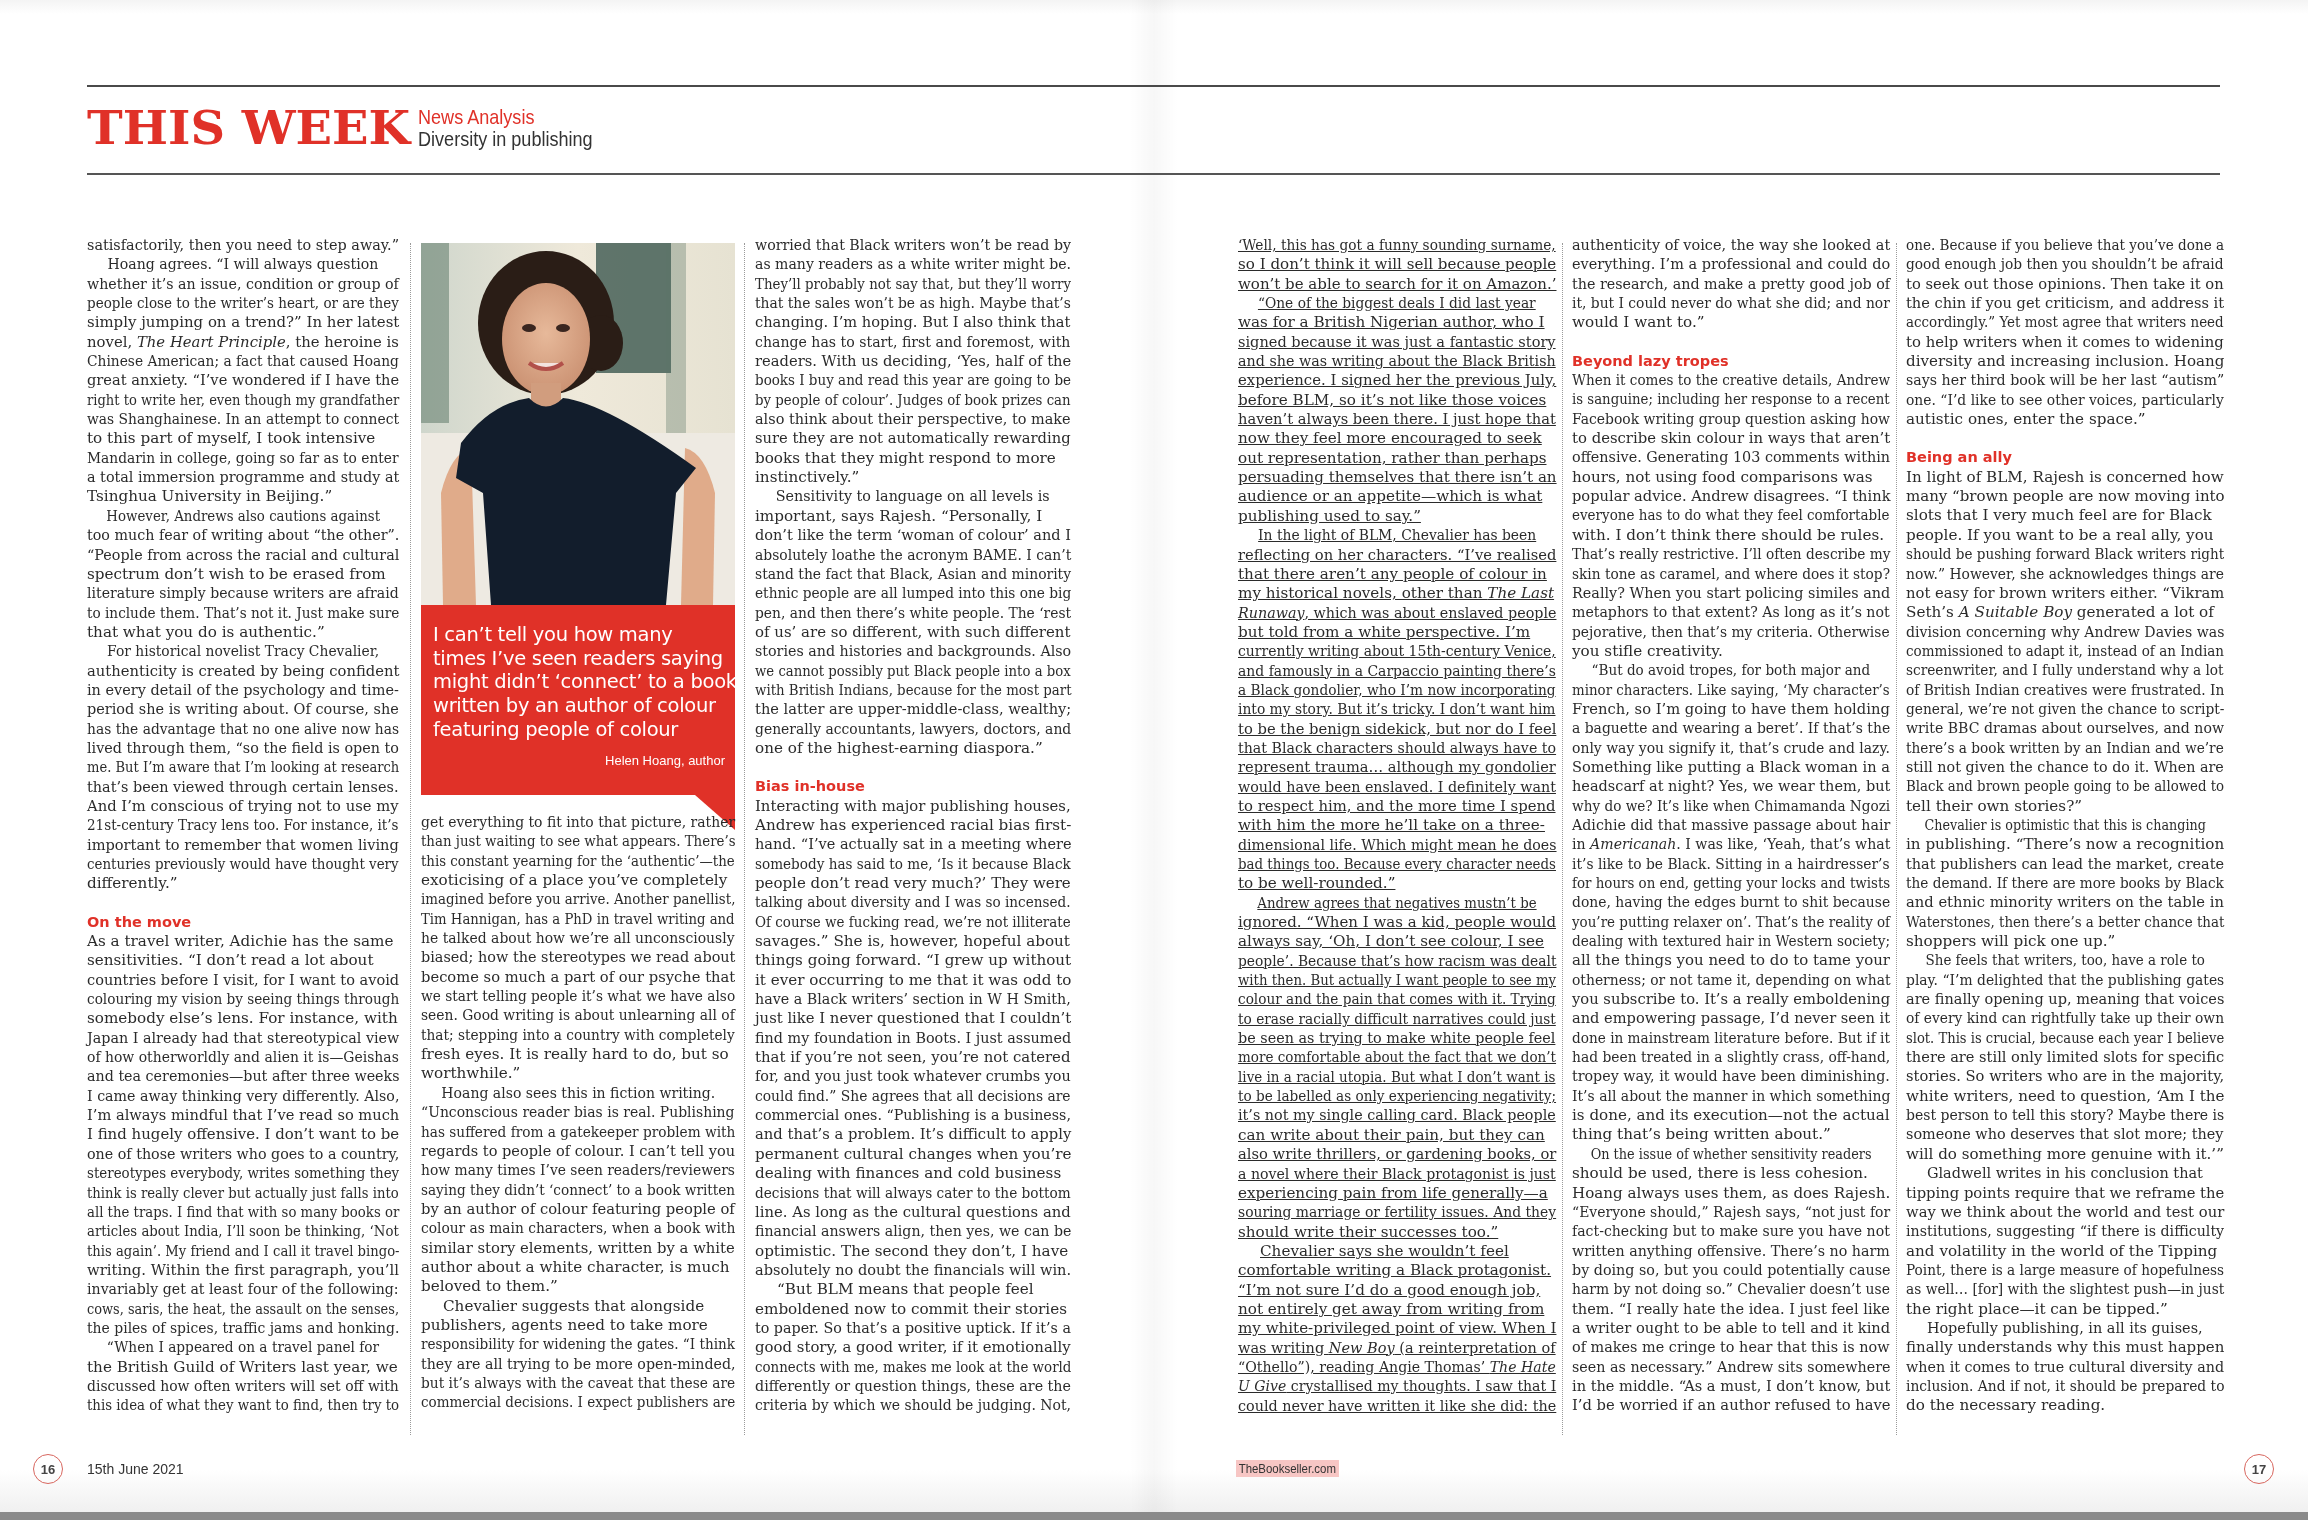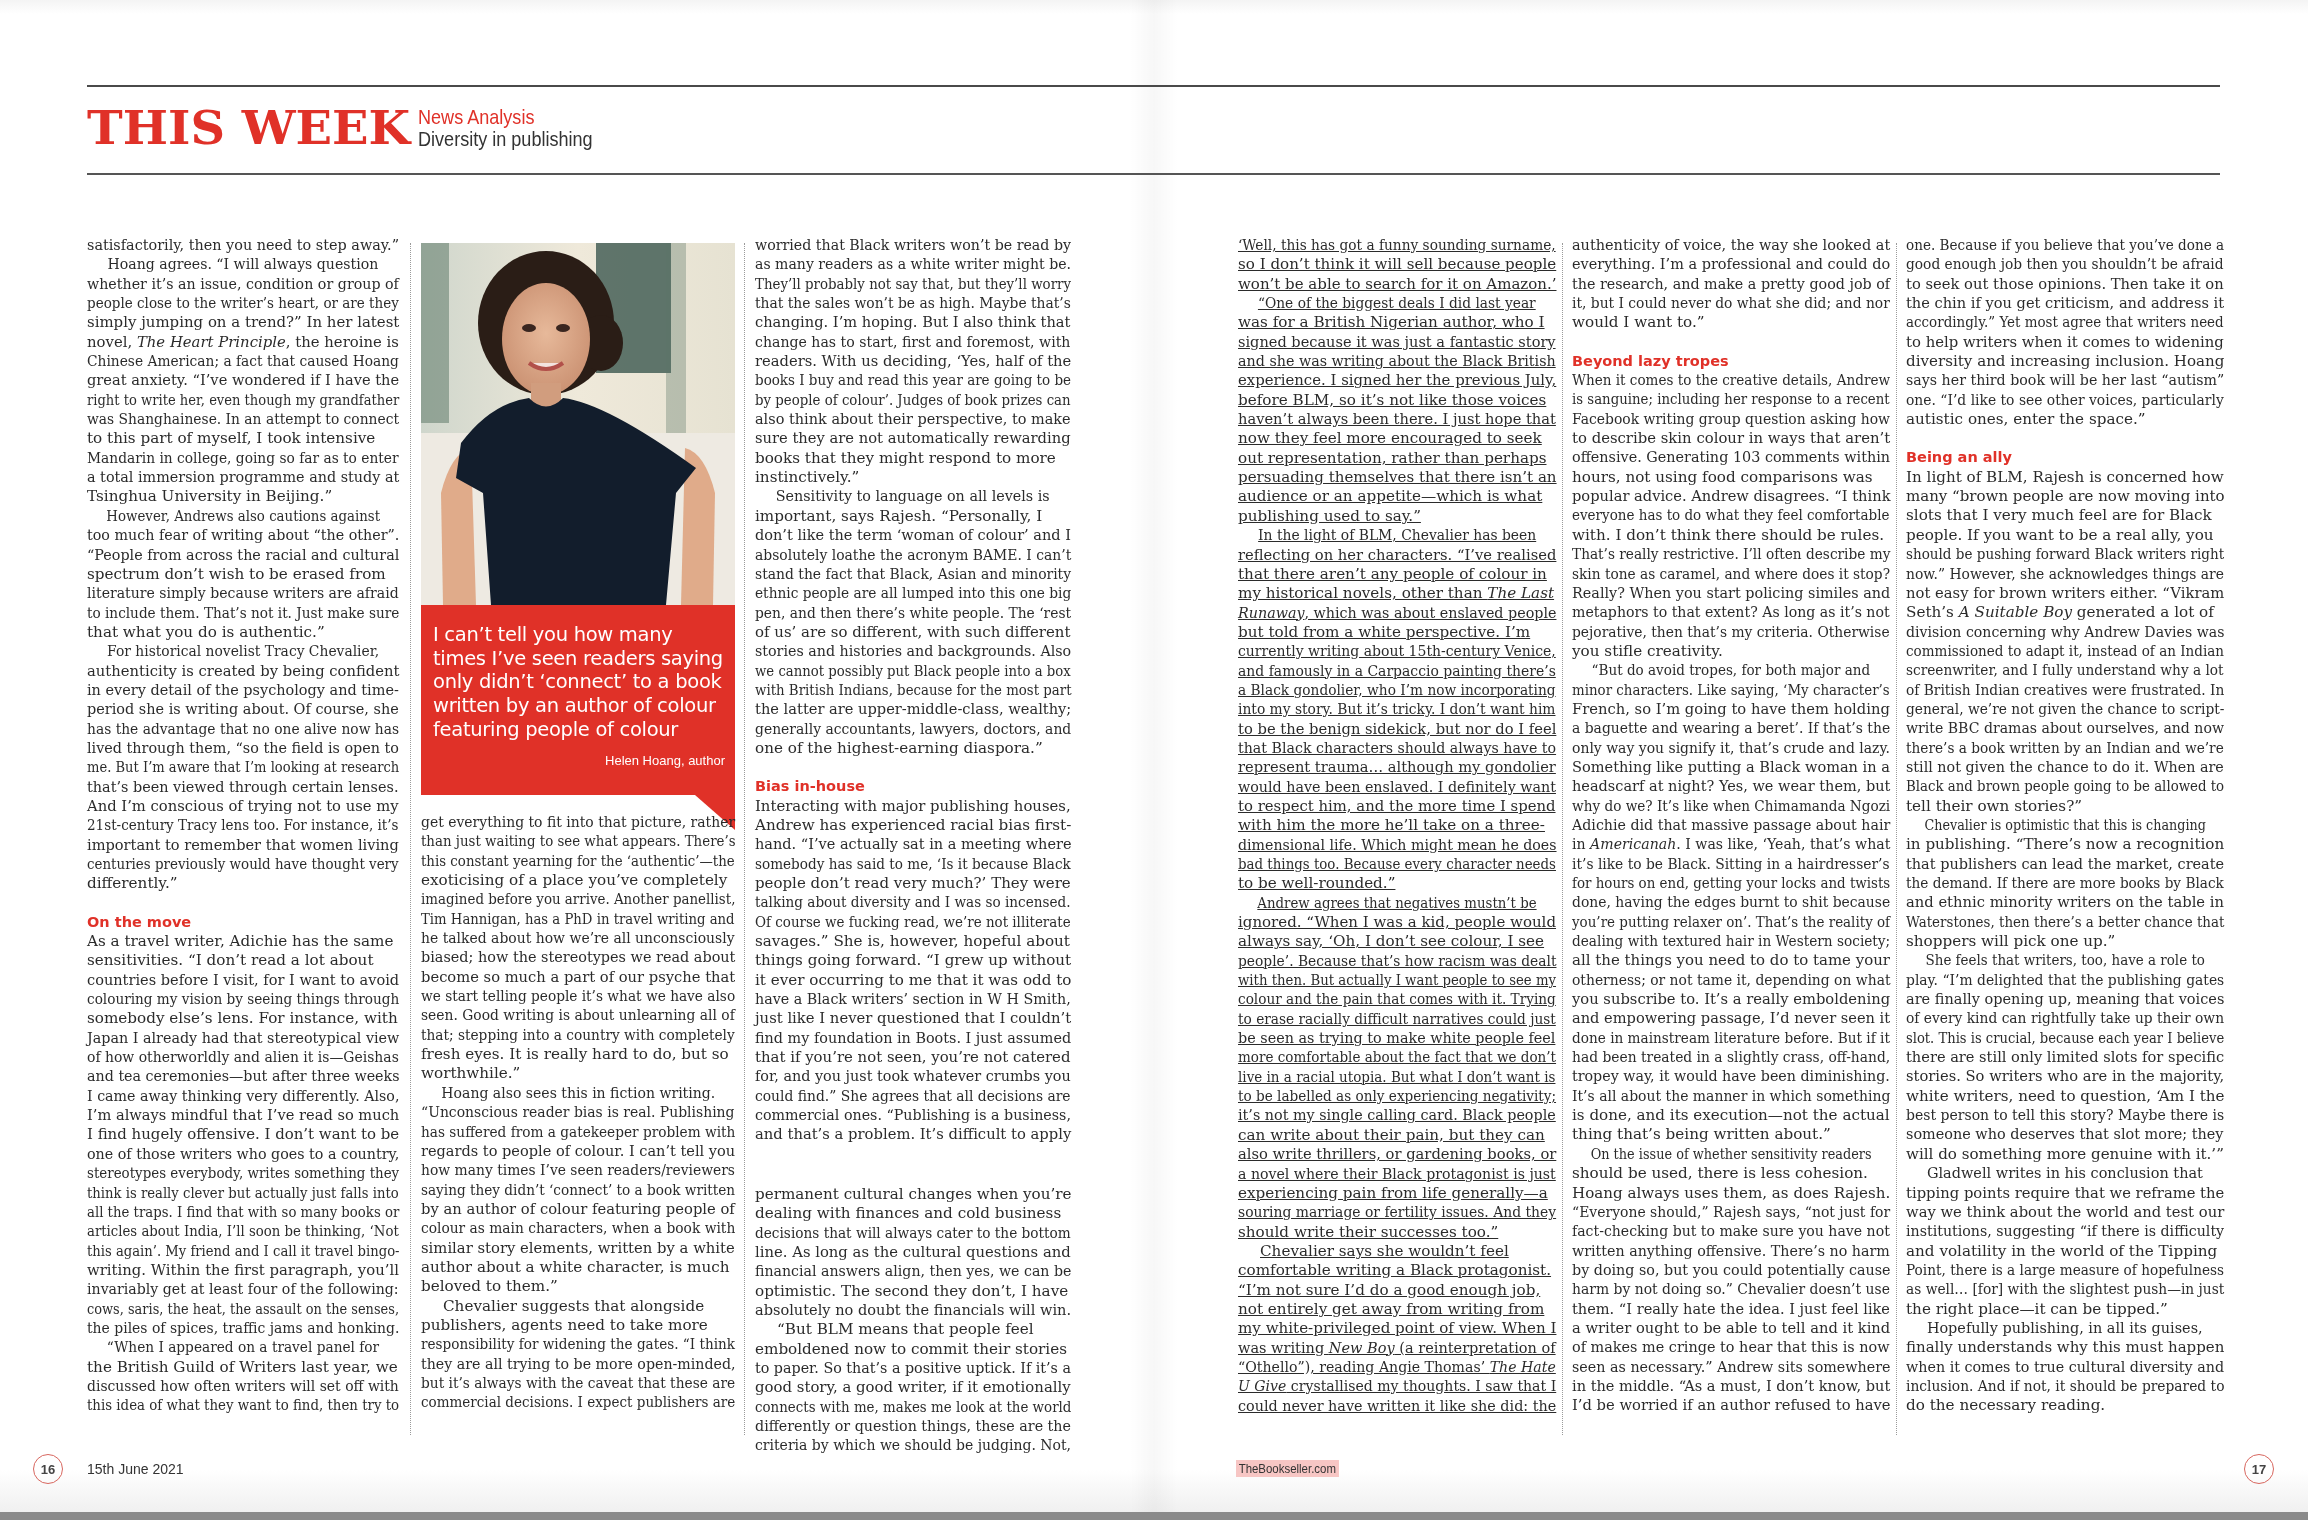--- a/index.html
+++ b/index.html
@@ -86,21 +86,21 @@
     <path d="M294 250 Q284 210 264 205 L260 362 L292 362 Z" fill="#e0ab8a"></path>
 
     <path d="M40 200 Q70 160 108 155 Q125 172 142 155 Q185 160 275 225 L255 250 L245 362 L70 362 L62 250 L35 235 Z" fill="#121d2c"></path>
   </svg>
 </div>
 
 <div class="pullquote">
   <div class="q" id="pq-lines">
       <span class="line">I can’t tell you how many</span>
       <span class="line">times I’ve seen readers saying</span>
-      <span class="line">only didn’t ‘connect’ to a book</span>
+      <span class="line">might didn’t ‘connect’ to a book</span>
       <span class="line">written by an author of colour</span>
       <span class="line">featuring people of colour</span>
     </div>
   <div class="attr">Helen Hoang, author</div>
 </div>
 <div class="pq-tail"></div>
 
 <div class="col" id="col-0" style="left:87px; width:312px;">
     <p class="noind" style="text-indent: 0px;">
       <span class="line" style="display: block; transform: scaleX(0.948); transform-origin: left center; width: max-content;">satisfactorily, then you need to step away.”</span>
@@ -259,21 +259,21 @@
       <span class="line" style="display: block; transform: scaleX(0.997); transform-origin: left center; width: max-content;">things going forward. “I grew up without</span>
       <span class="line" style="display: block; transform: scaleX(0.997); transform-origin: left center; width: max-content;">it ever occurring to me that it was odd to</span>
       <span class="line" style="display: block; transform: scaleX(0.94); transform-origin: left center; width: max-content;">have a Black writers’ section in W H Smith,</span>
       <span class="line" style="display: block; transform: scaleX(0.975); transform-origin: left center; width: max-content;">just like I never questioned that I couldn’t</span>
       <span class="line" style="display: block; transform: scaleX(0.946); transform-origin: left center; width: max-content;">find my foundation in Boots. I just assumed</span>
       <span class="line" style="display: block; transform: scaleX(0.981); transform-origin: left center; width: max-content;">that if you’re not seen, you’re not catered</span>
       <span class="line" style="display: block; transform: scaleX(0.946); transform-origin: left center; width: max-content;">for, and you just took whatever crumbs you</span>
       <span class="line" style="display: block; transform: scaleX(0.913); transform-origin: left center; width: max-content;">could find.” She agrees that all decisions are</span>
       <span class="line" style="display: block; transform: scaleX(0.938); transform-origin: left center; width: max-content;">commercial ones. “Publishing is a business,</span>
       <span class="line" style="display: block; transform: scaleX(0.972); transform-origin: left center; width: max-content;">and that’s a problem. It’s difficult to apply</span>
-      <span class="line" style="display: block; transform: scaleX(0.997); transform-origin: left center; width: max-content; margin-top: 40px;">permanent cultural changes when you’re</span>
+      <span class="line" style="display: block; transform: scaleX(0.997); transform-origin: left center; width: max-content;">permanent cultural changes when you’re</span>
       <span class="line" style="display: block; width: max-content;">dealing with finances and cold business</span>
       <span class="line" style="display: block; transform: scaleX(0.9); transform-origin: left center; width: max-content;">decisions that will always cater to the bottom</span>
       <span class="line" style="display: block; transform: scaleX(0.975); transform-origin: left center; width: max-content;">line. As long as the cultural questions and</span>
       <span class="line" style="display: block; transform: scaleX(0.932); transform-origin: left center; width: max-content;">financial answers align, then yes, we can be</span>
       <span class="line" style="display: block; width: max-content;">optimistic. The second they don’t, I have</span>
       <span class="line" style="display: block; transform: scaleX(0.958); transform-origin: left center; width: max-content;">absolutely no doubt the financials will win.</span>
     </p>
     <p style="text-indent: 0px;">
       <span class="line" style="text-indent: 22px; display: block; width: max-content;">“But BLM means that people feel</span>
       <span class="line" style="display: block; width: max-content;">emboldened now to commit their stories</span>

